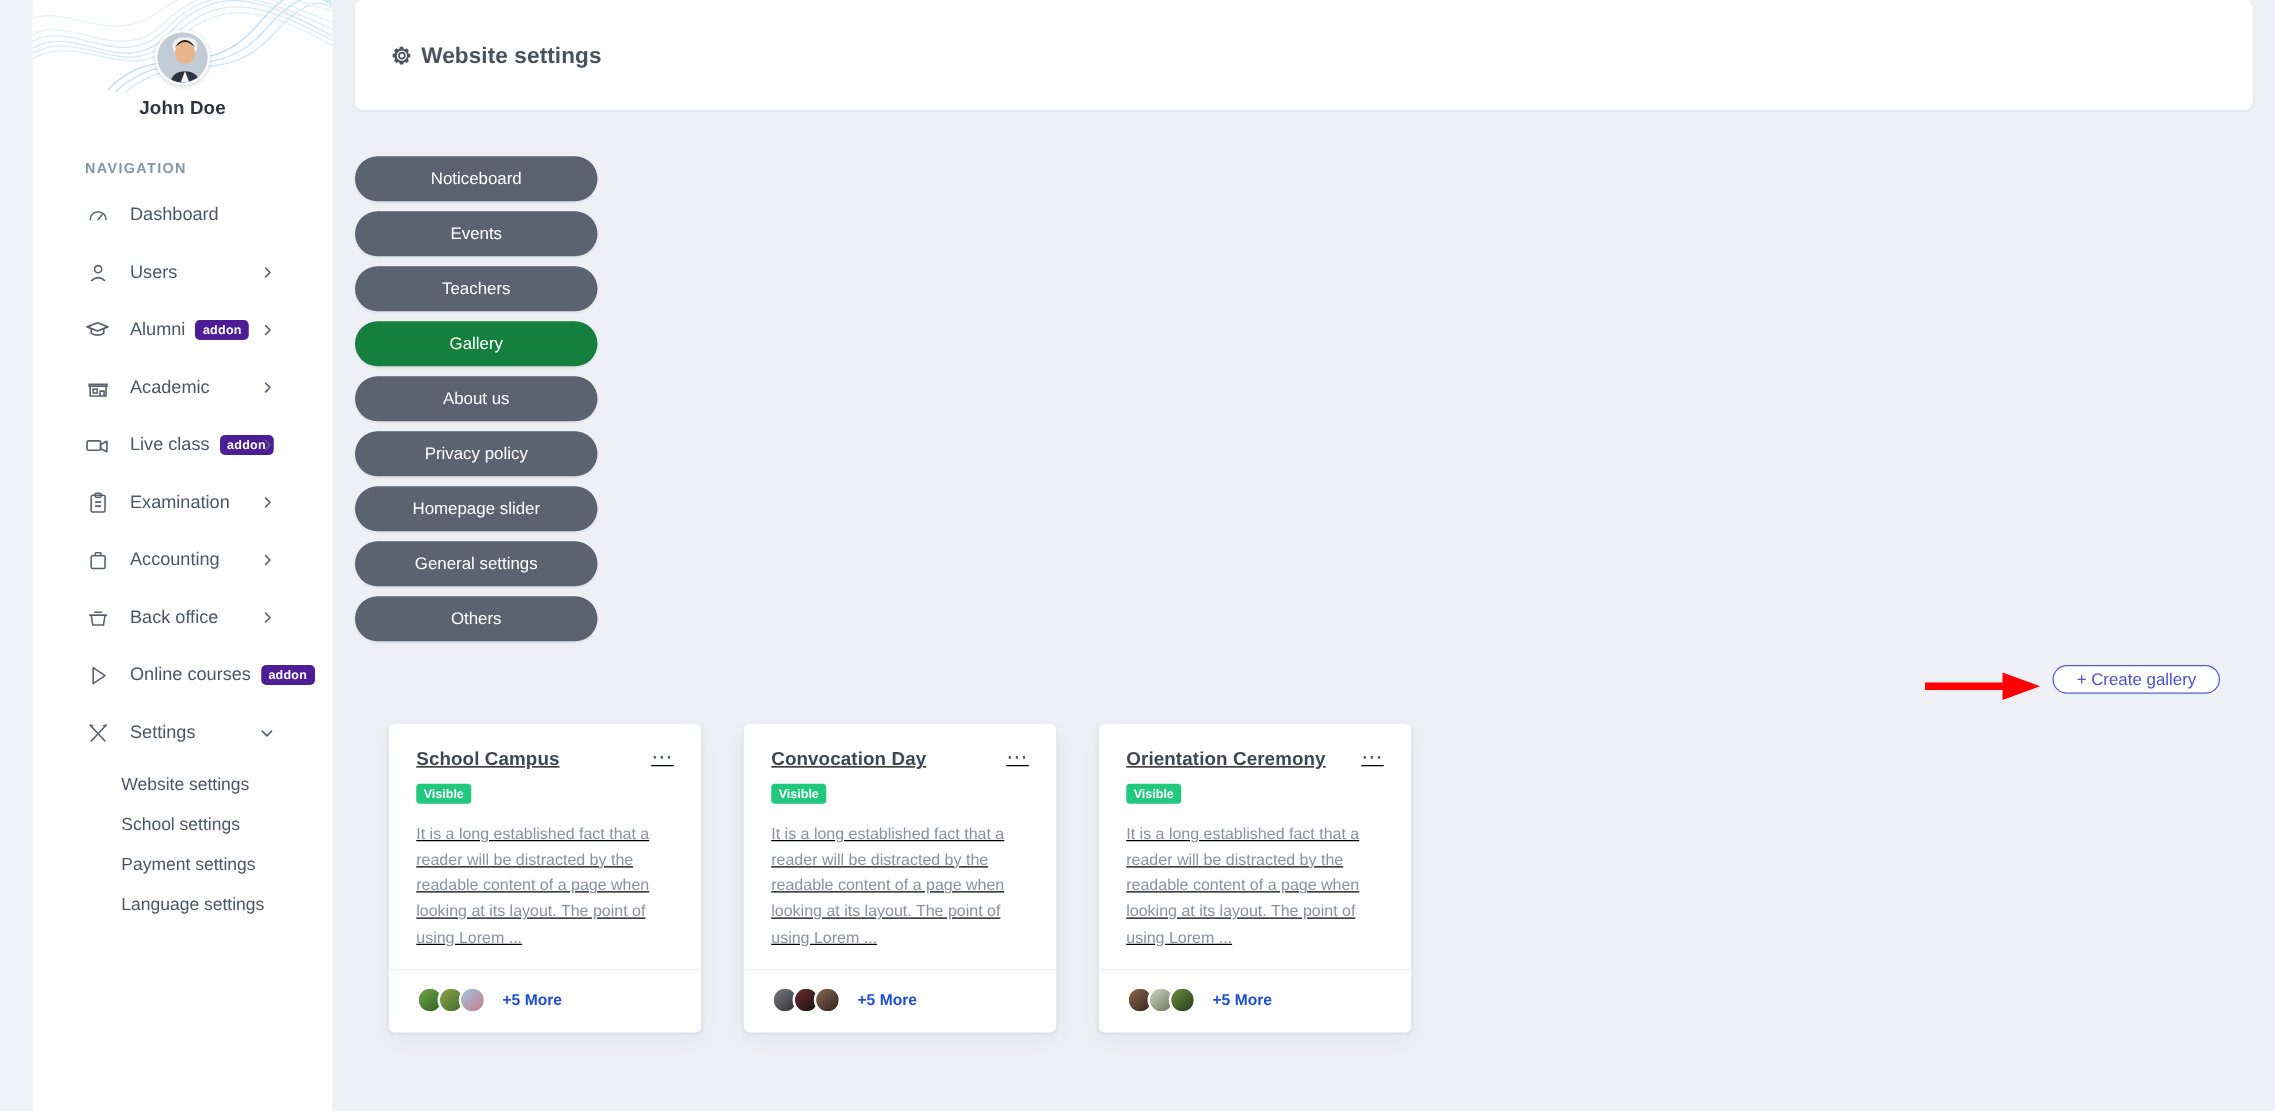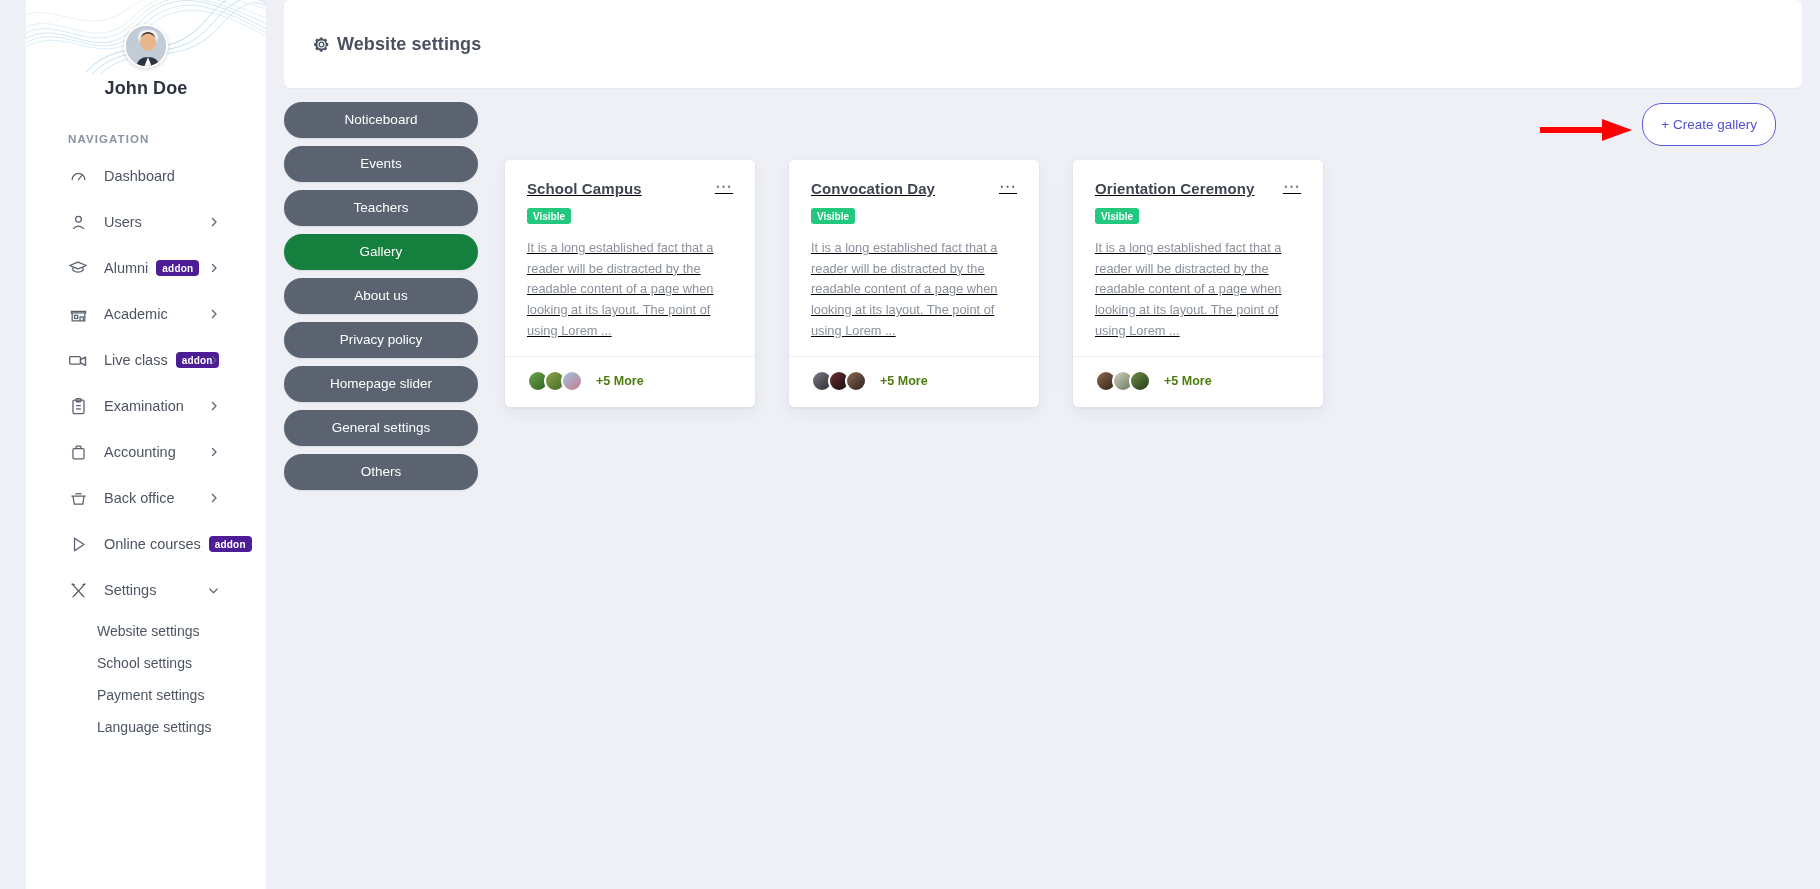--- a/index.html
+++ b/index.html
@@ -22,21 +22,21 @@
   .wave { position: absolute; top: 0; left: 0; width: 240px; height: 74px; overflow: hidden; }
   .profile { position: relative; padding-top: 24px; text-align: center; }
   .avatar-wrap {
     width: 44px; height: 44px; border-radius: 50%; margin: 0 auto;
     overflow: hidden; border: 2px solid #ffffff;
     box-shadow: 0 1px 4px rgba(0,0,0,.18);
     background: #b9c2cb;
   }
   .avatar-wrap svg { display: block; }
   .profile-name {
-    margin-top: 10px; font-size: 18px; font-weight: 700; color: #2e3440;
+    margin-top: 10px; font-size: 15px; font-weight: 700; color: #2e3440;
     letter-spacing: .1px;
   }
   .nav-label {
     margin: 34px 0 8px 42px; font-size: 11.5px; font-weight: 600;
     letter-spacing: 1.1px; color: #8a93a3;
   }
   .nav-list { padding: 0 14px 0 0; }
   .nav-item {
     display: flex; align-items: center; height: 46px; padding-left: 42px;
     cursor: pointer; position: relative; color: #4d5562;
@@ -63,40 +63,40 @@
   .main { flex: 1 1 auto; height: 889px; background: #EEF0F6; position: relative;
           padding: 0; overflow: hidden; }
   .page-header {
     margin: 0 18px 0 18px; height: 88px; background: #fff;
     border-radius: 6px; display: flex; align-items: center; padding-left: 28px;
     box-shadow: 0 1px 2px rgba(28,39,60,.05);
   }
   .page-header .gear { color: #4b5563; margin-right: 6px; display: flex; }
   .page-title { font-size: 18px; font-weight: 700; color: #4a515e; letter-spacing: .1px; }
 
-  .content-row { display: flex; padding: 14px 18px 0 18px; position: relative; }
+  .content-row { display: flex; padding: 37px 18px 0 18px; position: relative; flex-direction: column; }
 
   
   .tab-col { width: 194px; flex: 0 0 194px; }
   .tab-btn {
     display: block; width: 194px; height: 36px; line-height: 36px;
     border-radius: 20px; background: #5B6370; color: #fff;
     font-size: 13.5px; text-align: center; margin-bottom: 8px;
     cursor: pointer; border: none; font-family: inherit;
     box-shadow: 0 1px 2px rgba(30,40,60,.10);
   }
   .tab-btn.active { background: #15803d; }
 
   
   .cards-area { flex: 1 1 auto; padding-left: 27px; position: relative; }
   .create-row { height: 44px; display: flex; align-items: center; justify-content: flex-end;
                 padding-right: 26px; position: relative; }
   .create-btn {
     border: 1px solid #5B5BD6; color: #4F4FD4; background: #fff;
-    border-radius: 20px; height: 43px; padding: 0 18px; font-size: 13.5px;
+    border-radius: 20px; height: 23px; padding: 0 18px; font-size: 13.5px;
     display: inline-flex; align-items: center; gap: 6px; cursor: pointer;
     font-family: inherit;
   }
   .arrow-anno { position: absolute; right: 170px; top: 13px; }
 
   .cards { display: flex; gap: 34px; margin-top: 14px; }
   .card {
     width: 250px; background: #fff; border-radius: 5px;
     box-shadow: 0 1px 3px rgba(28,39,60,.08), 0 6px 18px rgba(28,39,60,.05);
     overflow: hidden;
@@ -113,21 +113,21 @@
   .card-desc { margin-top: 14px; font-size: 12.8px; line-height: 1.62; color: #8b919c; }
   .card-foot {
     border-top: 1px solid #eceef2; padding: 13px 22px 15px 22px;
     display: flex; align-items: center;
   }
   .thumbs { display: flex; }
   .thumb {
     width: 22px; height: 22px; border-radius: 50%; border: 2px solid #fff;
     margin-right: -5px; background-size: cover; overflow: hidden;
   }
-  .more-text { margin-left: 18px; font-size: 12.5px; color: #4d7c0f; font-weight: 600; }
+  .more-text { margin-left: 18px; font-size: 12.5px; color: #1d4ed8; font-weight: 600; }
 </style>
 </head>
 <body>
 
 <div id="app">
 
   <div class="rail"></div>
 
   <aside class="sidebar">
 

